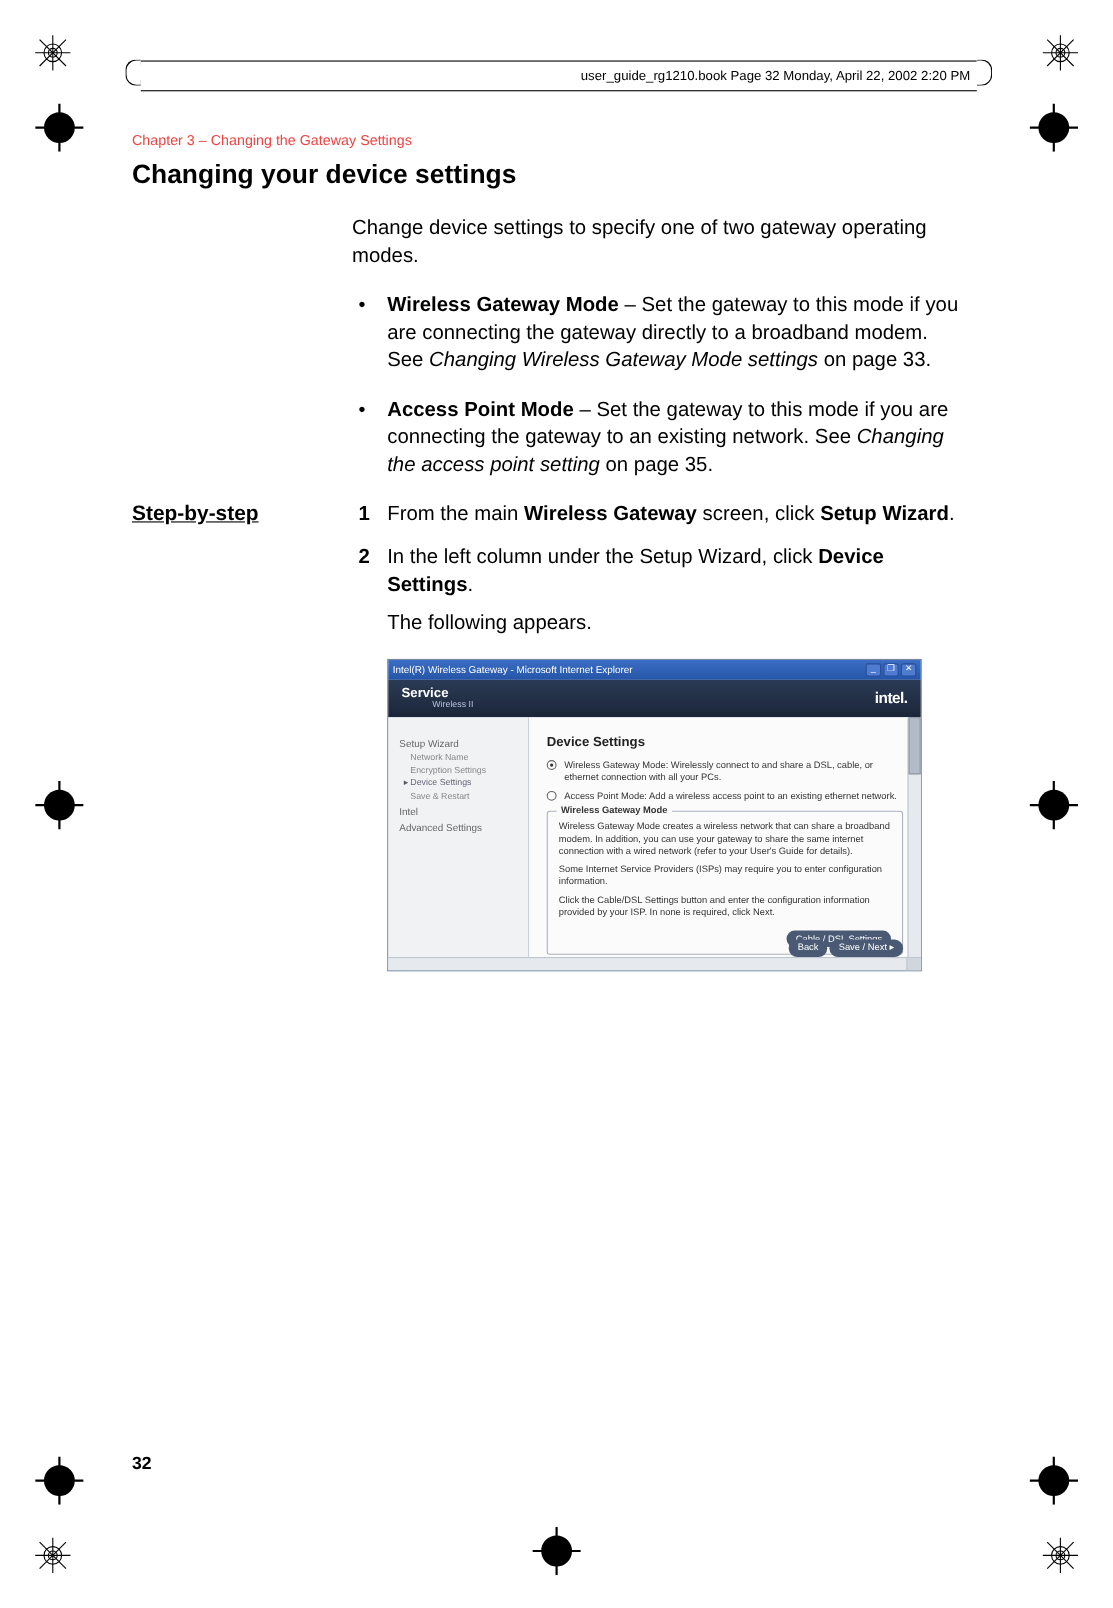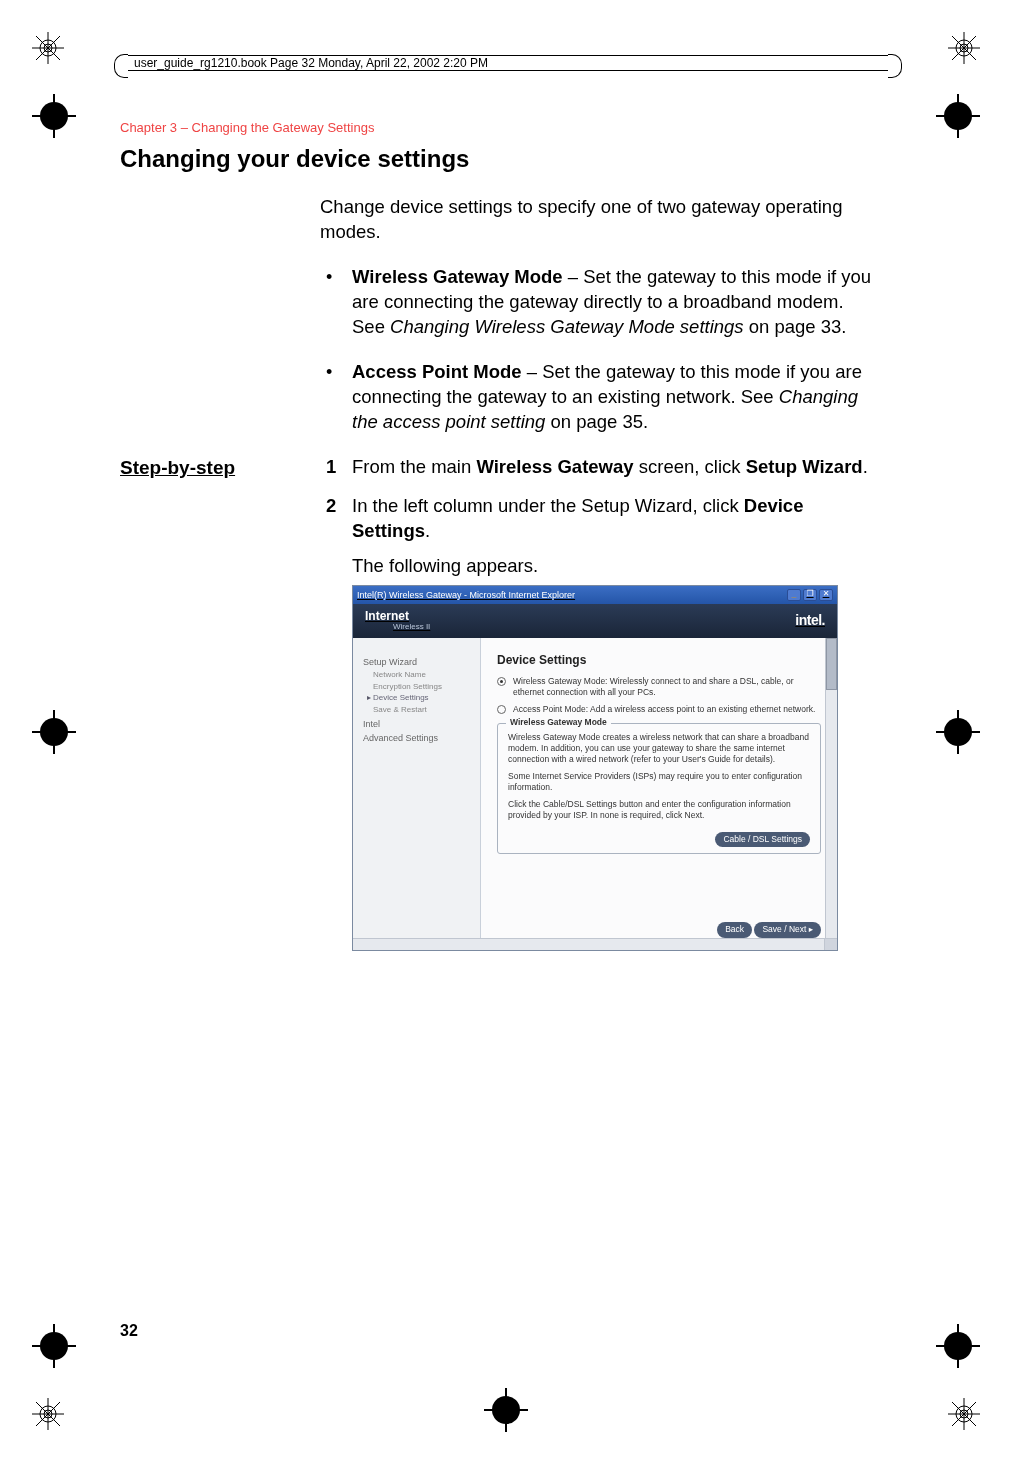--- a/index.html
+++ b/index.html
@@ -30,25 +30,26 @@
     width: 770px;
     height: 1220px;
   }
   .running-head {
     position: absolute;
     top: -65px;
     left: 8px;
     width: 760px;
     border-top: 1px solid #000;
     border-bottom: 1px solid #000;
-    height: 16px;
+    height: 28px;
     display: flex;
     align-items: center;
     padding: 0 6px;
     font-size: 12px;
+    justify-content: flex-end;
   }
   .running-head .ear {
     position: absolute;
     top: -2px;
     width: 14px;
     height: 24px;
     border-left: 1px solid #000;
     border-top: 1px solid #000;
     border-bottom: 1px solid #000;
     border-top-left-radius: 10px;
@@ -114,27 +115,26 @@
   .page-num {
     position: absolute;
     left: 0;
     bottom: 0;
     font-size: 16px;
     font-weight: bold;
   }
   
   .screenshot {
     width: 486px;
-    height: 366px;
+    height: 284px;
     border: 1px solid #7b8aa0;
     font-size: 8.5px;
     background: #eef2f5;
     position: relative;
-    margin-top: 6px;
-    text-decoration: underline;
+    margin-top: 20px;
   }
   .titlebar {
     height: 18px;
     background: linear-gradient(#3b6ec4, #2455a8);
     color: #fff;
     display: flex;
     align-items: center;
     padding: 0 4px;
     font-size: 9px;
   }
@@ -407,21 +407,21 @@
             <div class="titlebar">
               <span>Intel(R) Wireless Gateway - Microsoft Internet Explorer</span>
               <div class="winbtns">
                 <span>_</span>
                 <span>❐</span>
                 <span>✕</span>
               </div>
             </div>
             <div class="brandbar">
               <div class="wl">
-                <span>Internet</span>
+                <span>Service</span>
                 <small>Wireless II</small>
               </div>
               <div class="intel">intel.</div>
             </div>
             <div class="content-area">
               <div class="sidebar" style="position:relative;">
                 <div class="sec">Setup Wizard</div>
                 <div class="sub">Network Name</div>
                 <div class="sub">Encryption Settings</div>
                 <div style="position:relative;">

